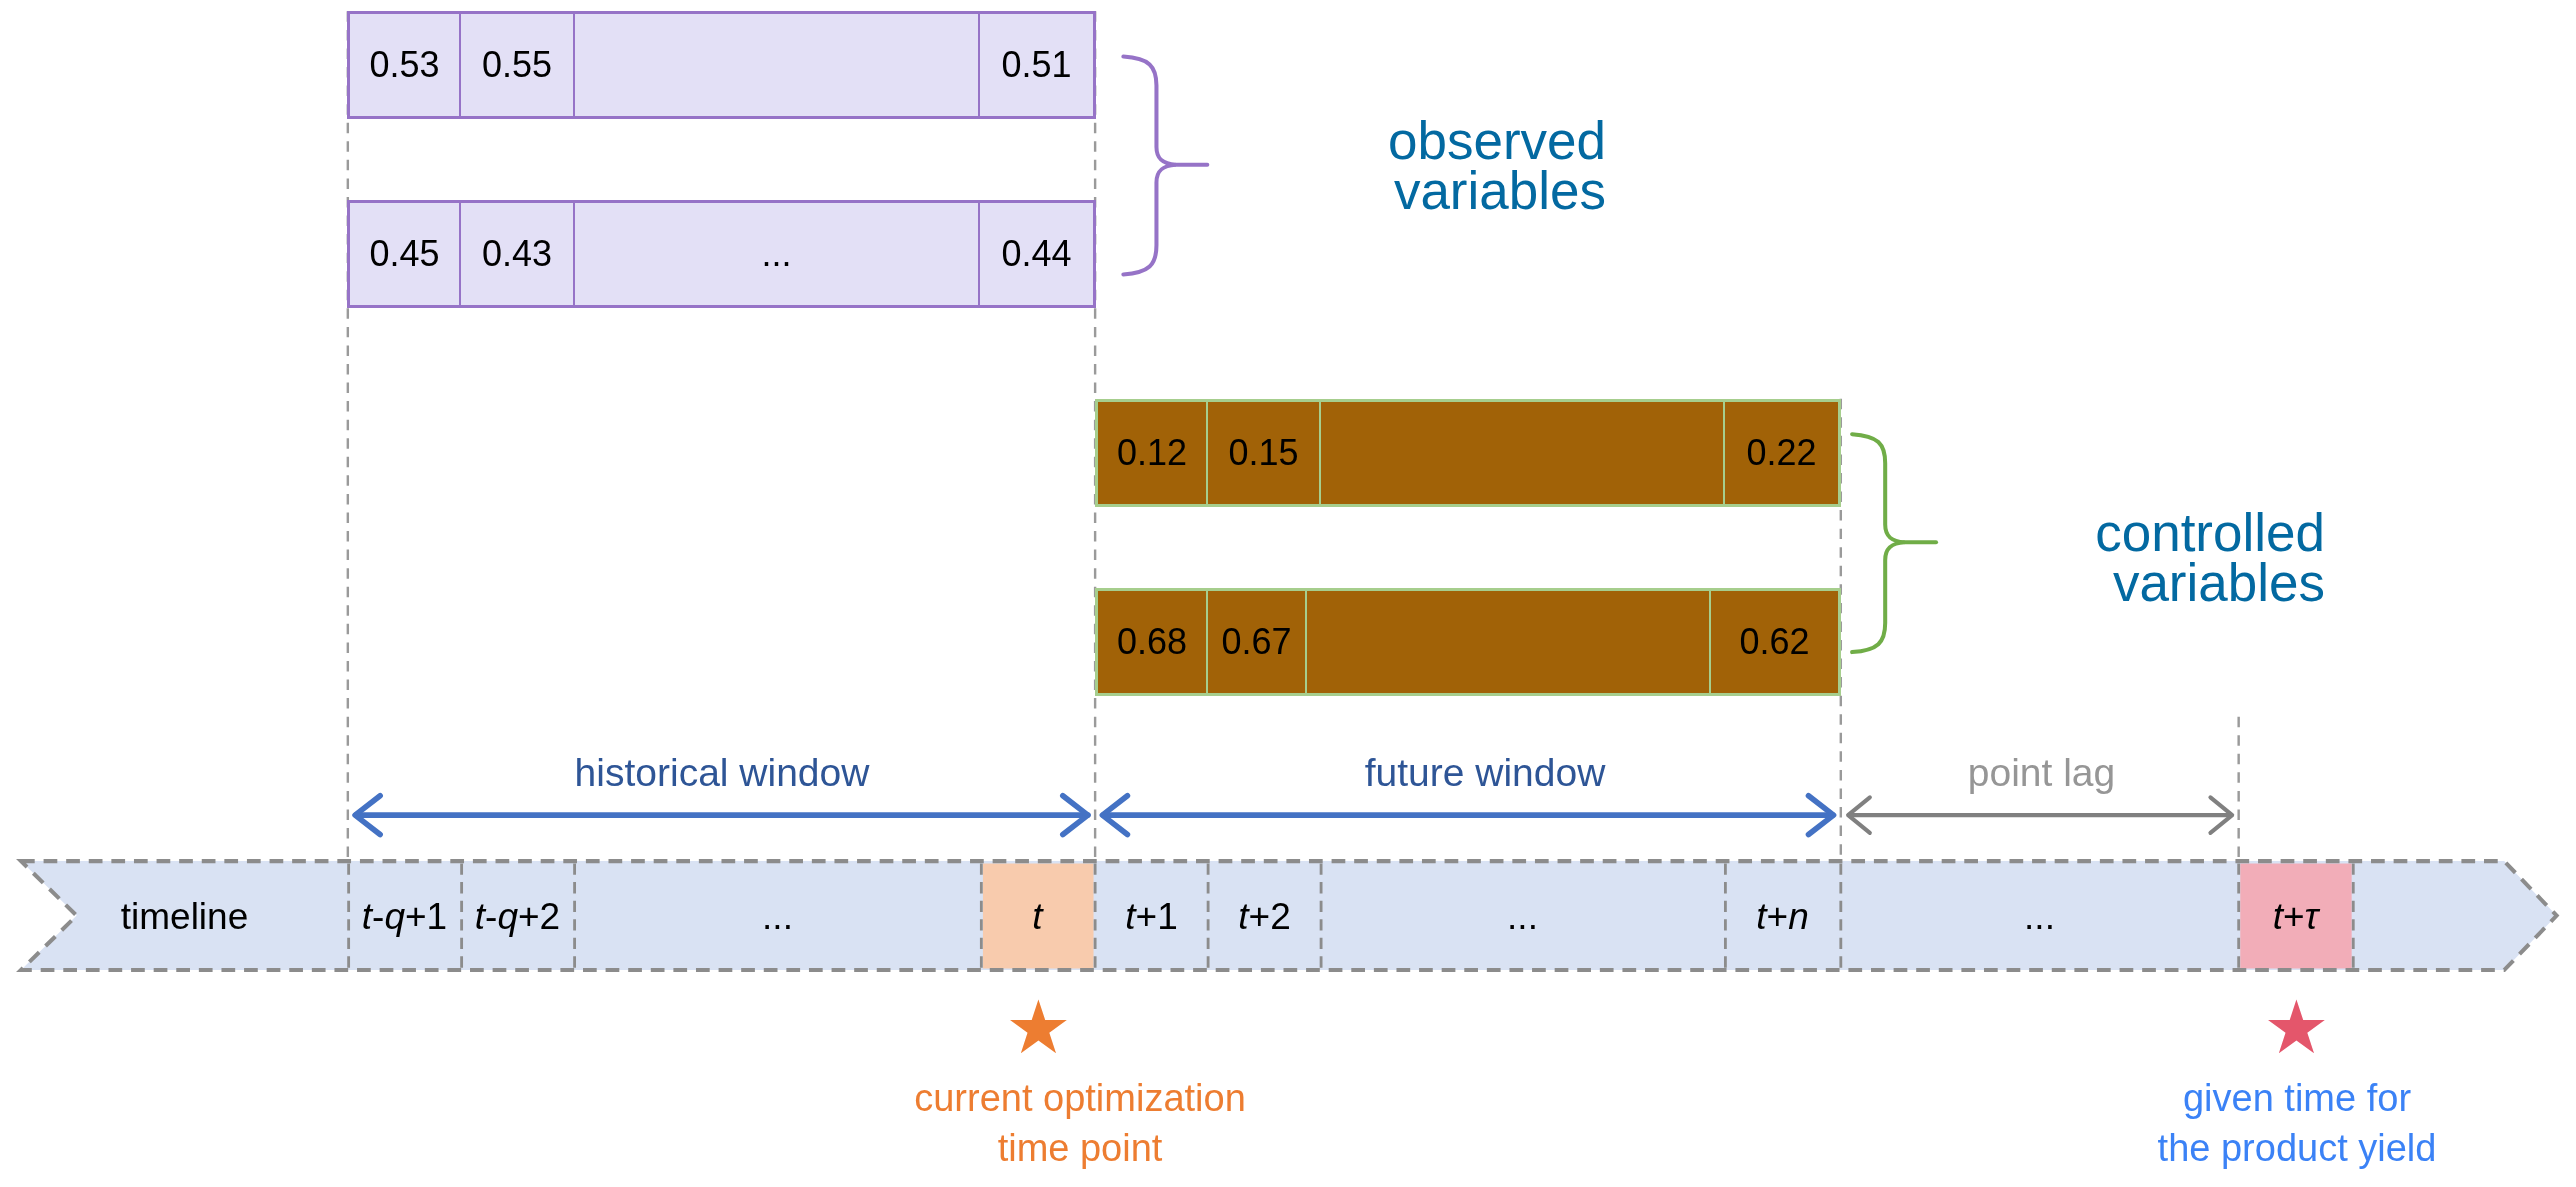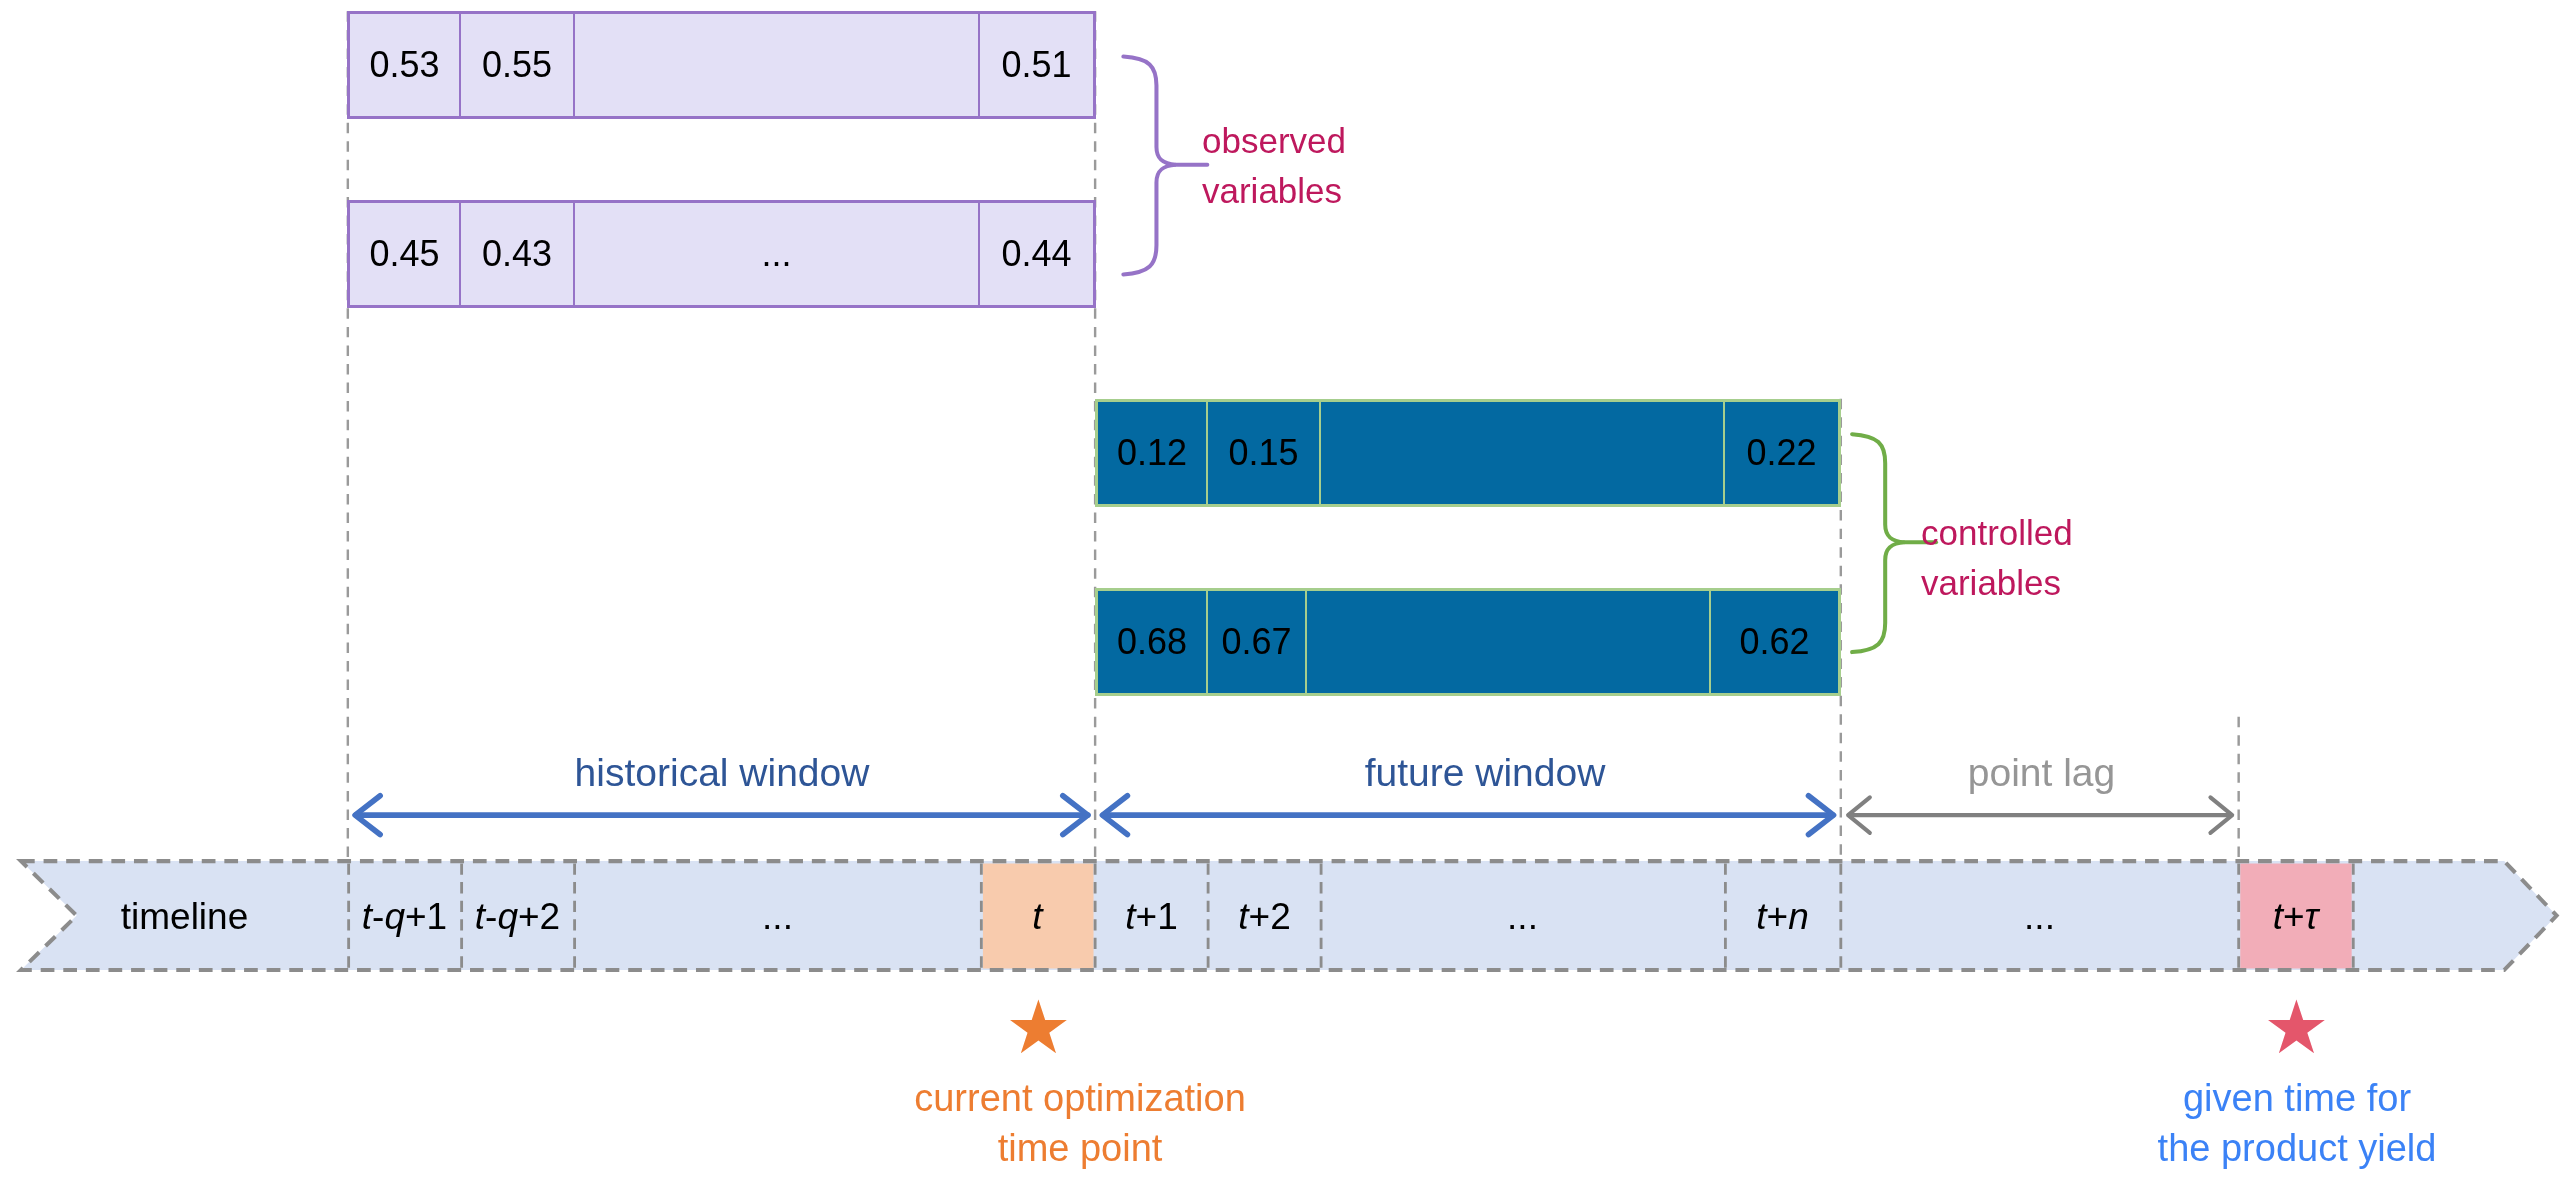--- a/index.html
+++ b/index.html
@@ -2,27 +2,27 @@
 <html style="font-size:13px"><head>
 <meta charset="utf-8">
 <style>
   html,body{margin:0;padding:0;background:#ffffff;}
   .canvas{position:relative;width:2576px;height:1188px;background:#ffffff;overflow:hidden;
           font-family:"Liberation Sans",sans-serif;color:#000;}
   .overlay{position:absolute;left:0;top:0;}
   
   .mrow{position:absolute;display:flex;height:108px;box-sizing:border-box;}
   .mrow.purple{background:#E3E0F6;border:3.2px solid #9673C7;}
-  .mrow.green{background:#0369a1;border:3.2px solid #A6CE8D;}
+  .mrow.green{background:#a16207;border:3.2px solid #A6CE8D;}
   .mcell{box-sizing:border-box;display:flex;align-items:center;justify-content:center;
          font-size:36px;color:#000;}
   .purple .mcell.sep{border-right:2.4px solid #9673C7;}
   .green  .mcell.sep{border-right:2.4px solid #A6CE8D;}
   
-  .side-label{position:absolute;width:404px;text-align:left;font-size:35px;line-height:50px;color:#be185d;}
+  .side-label{position:absolute;width:404px;text-align:right;font-size:53px;line-height:50px;color:#0369a1;}
   
   .win-label{position:absolute;width:484px;text-align:center;font-size:39px;font-weight:400;}
   .win-label.blue{color:#2E5596;}
   .win-label.gray{color:#969696;}
   
   .tl-label{position:absolute;top:889px;height:55px;line-height:55px;width:161px;
             text-align:center;font-size:37px;color:#000;}
   .it{font-style:italic;}
   
   .star{position:absolute;width:129px;text-align:center;font-size:74px;line-height:89px;}

